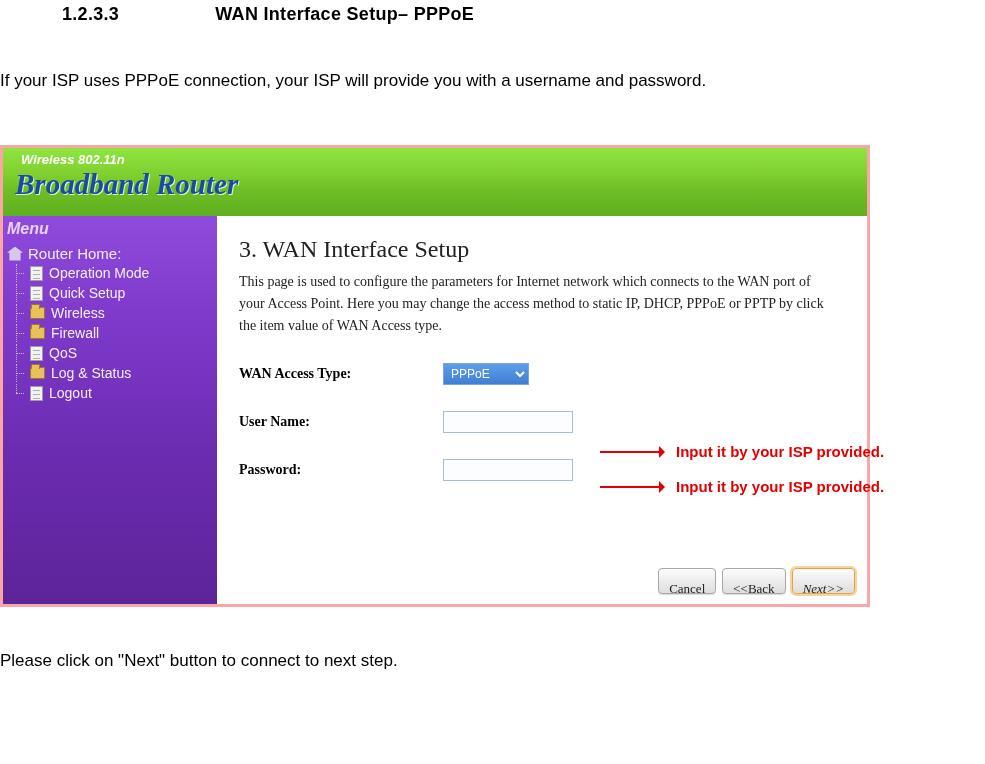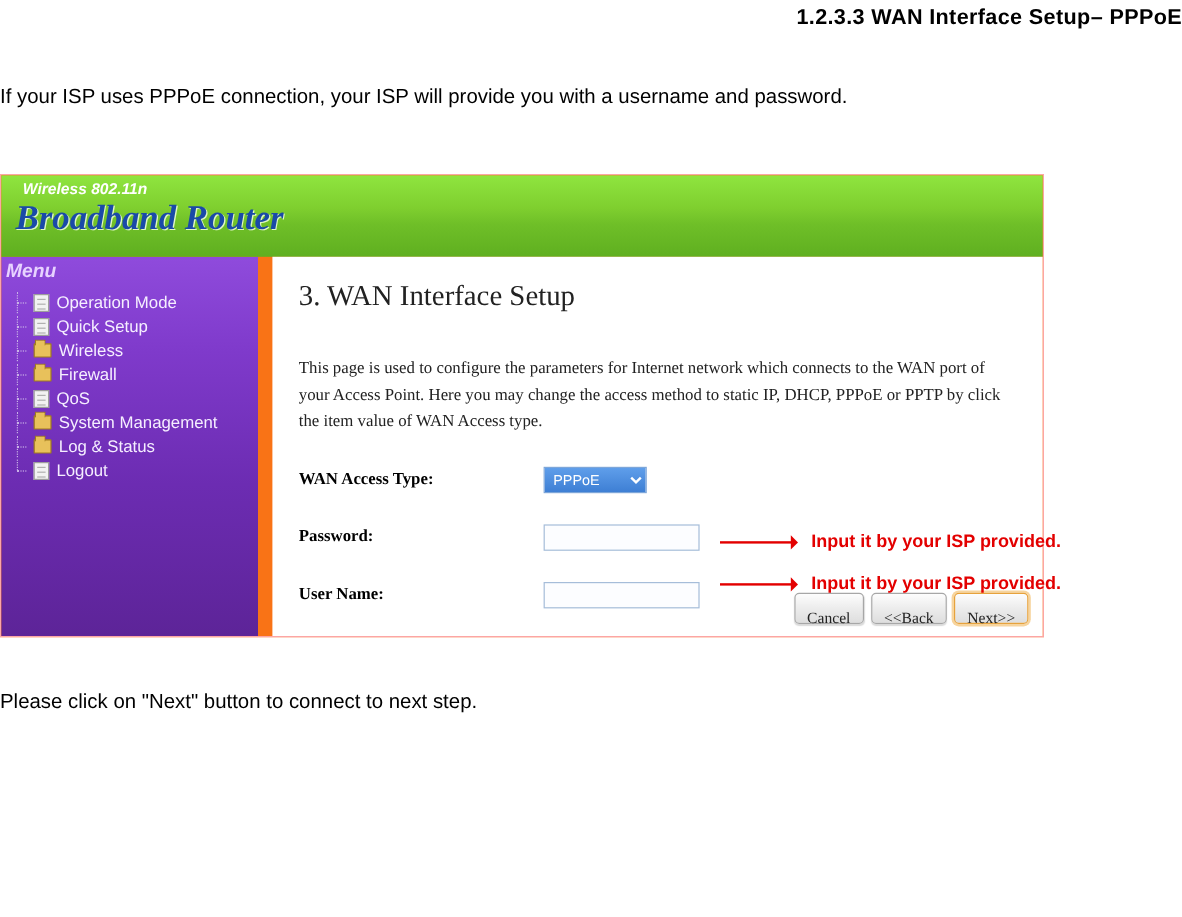--- a/index.html
+++ b/index.html
@@ -8,65 +8,64 @@
     background: #fff;
     width: 985px;
     height: 764px;
     position: relative;
   }
   .doc-section-heading {
     font-weight: bold;
     font-size: 18px;
     padding: 4px 0 2px 62px;
     letter-spacing: 0.3px;
-    text-align: right;
   }
   .doc-section-heading .secnum { display: inline-block; width: 148px; }
   .doc-intro {
     font-size: 17px;
     line-height: 36px;
     padding: 36px 20px 0 0;
   }
   .doc-outro {
     font-size: 17px;
     padding-top: 44px;
   }
 
   .screenshot-wrap {
     position: relative;
     width: 985px;
     margin-top: 46px;
   }
 
   .router-ui {
     width: 870px;
-    height: 386px;
-    border: 1px solid #fca5a5;
-    background: #f97316;
+    height: 462px;
+    border: 3px solid #fca5a5;
+    background: #a21caf;
     position: relative;
     overflow: hidden;
   }
 
   .banner {
     height: 68px;
     background: linear-gradient(#8fe53f, #7fcf2f 40%, #6fbf28 60%, #5faf20);
     position: relative;
   }
   .banner-wireless {
     position: absolute; top: 4px; left: 18px;
     font: bold italic 13px Arial, sans-serif; color: #fff;
   }
   .banner-broadband {
     position: absolute; top: 20px; left: 12px;
     font: bold italic 29px Georgia, 'Times New Roman', serif;
     color: #1a4aa8;
     text-shadow: 1px 1px 0 #dff7c6;
   }
 
-  .body-row { display: flex; height: calc(100% - 68px); gap: 12px; }
+  .body-row { display: flex; height: calc(100% - 68px); }
 
   .sidebar {
     width: 214px;
     background: linear-gradient(180deg,#8f4bdc 0%, #7f3acb 25%, #6c2cb2 60%, #5d2498 100%);
     color: #fff;
     padding: 2px 0 0 0;
   }
   .sidebar-menu-title {
     font: italic bold 16px Verdana, sans-serif;
     color: #e7d2ff;
@@ -129,21 +128,21 @@
 
   .content {
     flex: 1;
     background: #fff;
     padding: 20px 12px 10px 22px;
     position: relative;
   }
   .content h1 {
     font: 24px 'Times New Roman', serif;
     color: #222;
-    margin-bottom: 36px;
+    margin-bottom: 8px;
   }
   .content p.desc {
     font: 14px 'Times New Roman', serif;
     color: #222;
     line-height: 22px;
     margin-bottom: 26px;
     max-width: 600px;
   }
   .form-row { display: flex; align-items: center; margin: 26px 0; }
   .form-row .lbl {
@@ -168,20 +167,21 @@
   .btn {
     height: 26px; border: 1px solid #a7a7a7; border-radius: 4px;
     background: linear-gradient(#fdfdfd,#ececec 50%,#dedede);
     font: 13px 'Times New Roman', serif; color: #222;
     padding: 12px 10px; cursor: pointer;
     box-shadow: 0 1px 1px rgba(0,0,0,.15);
   }
   .btn.active {
     border-color: #e6a23c;
     box-shadow: 0 0 0 2px rgba(240,170,60,.5);
+    font-style: italic;
   }
 
   .annotation {
     position: absolute;
     color: #e30000;
     font: bold 15px Verdana, Arial, sans-serif;
     display: flex; align-items: center; gap: 2px;
     white-space: nowrap;
   }
   .annotation .arrow-line {
@@ -209,20 +209,24 @@
 
     <div class="banner">
       <div class="banner-wireless">Wireless 802.11n</div>
       <div class="banner-broadband">Broadband Router</div>
     </div>
 
     <div class="body-row">
       <div class="sidebar">
         <div class="sidebar-menu-title">Menu</div>
         <div class="menu-root">
+          <div class="menu-root-label">
+            <span class="home-icon"></span>
+            <span>Router Home:</span>
+          </div>
           <ul class="menu-list" id="menu-list">
               <li>
                 <span class="tree-line"></span>
                 <span class="doc-icon"></span>
                 <span>Operation Mode</span>
               </li>
               <li>
                 <span class="tree-line"></span>
                 <span class="doc-icon"></span>
                 <span>Quick Setup</span>
@@ -234,25 +238,20 @@
               </li>
               <li>
                 <span class="tree-line"></span>
                 <span class="folder-icon"></span>
                 <span>Firewall</span>
               </li>
               <li>
                 <span class="tree-line"></span>
                 <span class="doc-icon"></span>
                 <span>QoS</span>
-              </li>
-              <li>
-                <span class="tree-line"></span>
-                <span class="folder-icon"></span>
-                <span>System Management</span>
               </li>
               <li>
                 <span class="tree-line"></span>
                 <span class="folder-icon"></span>
                 <span>Log &amp; Status</span>
               </li>
               <li class="last">
                 <span class="tree-line"></span>
                 <span class="doc-icon"></span>
                 <span>Logout</span>
@@ -266,27 +265,27 @@
         <p class="desc">This page is used to configure the parameters for Internet network which connects to the WAN port of your Access Point. Here you may change the access method to static IP, DHCP, PPPoE or PPTP by click the item value of WAN Access type.</p>
 
         <div class="form-row">
           <span class="lbl">WAN Access Type:</span>
           <select class="wan-select">
             <option>PPPoE</option>
           </select>
         </div>
 
         <div class="form-row">
+          <span class="lbl">User Name:</span>
+          <input class="txt" type="text" value="" style="">
+        </div>
+
+        <div class="form-row">
           <span class="lbl">Password:</span>
           <input class="txt" type="password" value="" style="">
-        </div>
-
-        <div class="form-row">
-          <span class="lbl">User Name:</span>
-          <input class="txt" type="text" value="" style="">
         </div>
 
         <div class="button-row">
           <button class="btn">Cancel</button>
           <button class="btn">&lt;&lt;Back</button>
           <button class="btn active">Next&gt;&gt;</button>
         </div>
       </div>
     </div>
   </div>

